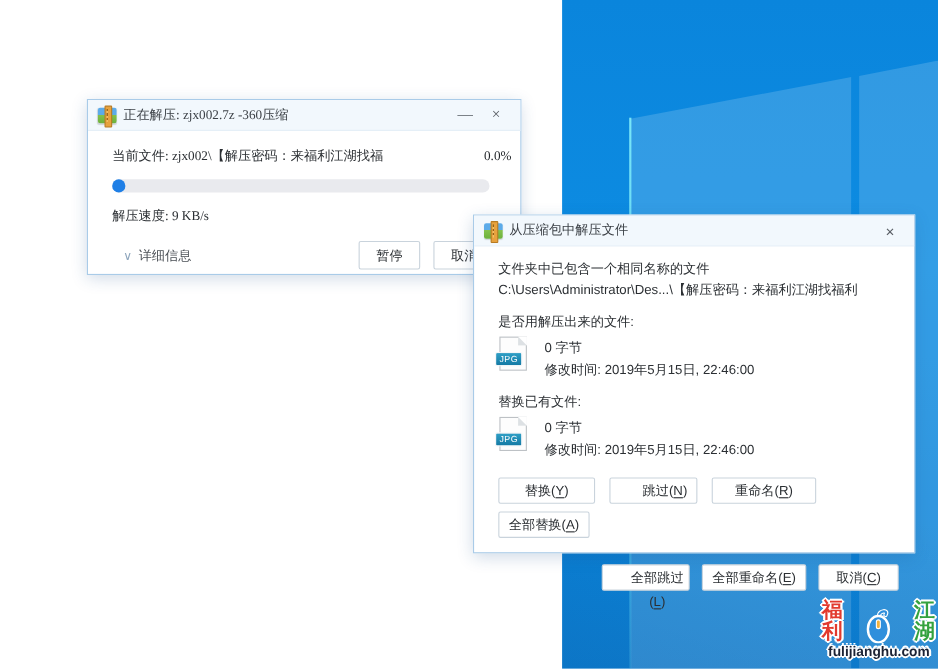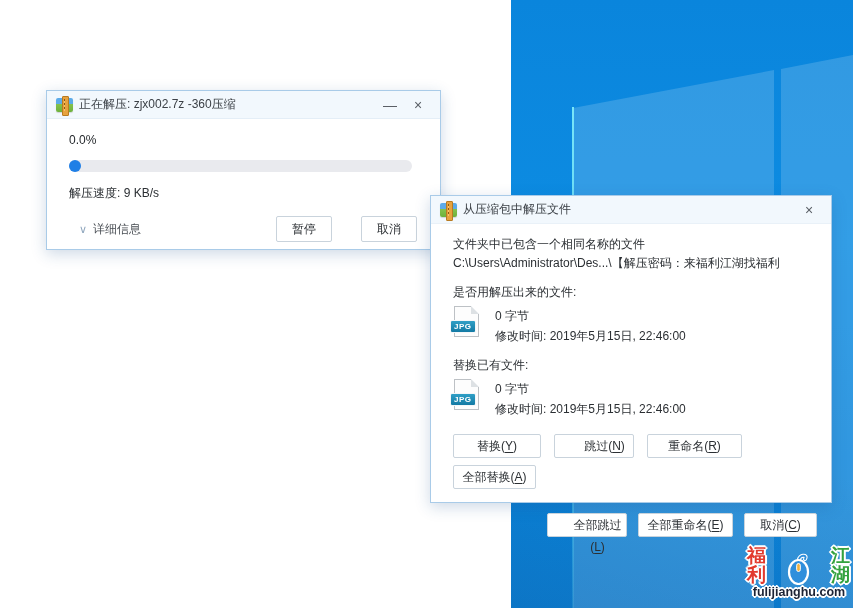--- a/index.html
+++ b/index.html
@@ -31,54 +31,54 @@
   
   .zip-icon { position:relative; width:17px; height:14px; border-radius:2px; flex:none;
               background:linear-gradient(180deg,#5cabe9 0%,#5cabe9 44%,#84c24d 44%,#6db13c 100%);
               box-shadow:0 1px 1px rgba(0,0,0,.15); }
   .zip-icon::before { content:""; position:absolute; left:6px; top:-2px; width:5px; height:18px;
               background:#e7a23e; border:1px solid #b87b22; border-radius:1px; }
   .zip-icon::after { content:""; position:absolute; left:8px; top:1px; width:1px; height:12px;
               background:repeating-linear-gradient(180deg,#8a5a14 0 2px,#f4c36a 2px 4px); }
 
   
-  #dlg1 { left:46px; top:90px; width:395px; height:160px; z-index:2; }
+  #dlg1 { left:79px; top:90px; width:395px; height:160px; z-index:2;font-family:Liberation Serif, serif; }
   .d1-row1 { display:flex; align-items:baseline; padding:14px 8px 0 22px; }
   .d1-row1 .cur { flex:1; white-space:nowrap; overflow:hidden; }
   .d1-row1 .pct { color:#1f2327; padding-right:0; }
   .progress-track { position:relative; margin:13px 28px 0 22px; height:12px;
                     border-radius:6px; background:#e9eaee; }
   .progress-dot { position:absolute; left:0; top:0; width:12px; height:12px;
                   border-radius:50%; background:#1f7fe6; }
   .speed { padding:13px 0 0 22px; }
   .d1-bottom { display:flex; align-items:center; margin-top:14px; padding:0 23px 0 32px; }
   .details-toggle { display:flex; align-items:center; gap:6px; color:#4a4f55; cursor:default; }
   .details-toggle .chev { color:#8fa6bd; font-size:11px; }
   .btn { background:#fff; border:1px solid #c9d3dc; border-radius:2px; color:#2b2f33;
          font-size:12px; text-align:center; font-family:inherit; }
   .btn u { text-underline-offset:2px; }
   .d1-bottom .btn { width:56px; height:26px; line-height:24px; }
   .d1-bottom .spacer { flex:1; }
-  .d1-bottom .btn + .btn { margin-left:29px; }
+  .d1-bottom .btn + .btn { margin-left:12px; }
 
   
   #dlg2 { left:430px; top:195px; width:402px; height:308px; z-index:3; }
   #dlg2 .titlebar { border-bottom:1px solid #e9f1f8; }
   .d2-body { padding:11px 20px 0 22px; }
   .msg { line-height:19px; white-space:nowrap; }
   .sec-heading { margin-top:10px; line-height:18px; }
   .file-row { display:flex; margin-top:5px; }
   .file-icon { position:relative; width:25px; height:31px; background:#fdfdfd;
                border:1px solid #bdc1c5; margin-left:1px; flex:none; }
   .file-icon::before { content:""; position:absolute; top:-1px; right:-1px;
                border-style:solid; border-width:0 8px 8px 0;
                border-color:#fff #fff #dde1e4 #dde1e4; }
   .jpg-badge { position:absolute; left:-5px; bottom:3px; padding:1px 3px;
                background:linear-gradient(180deg,#2f9fc6,#147aa4); color:#fff;
-               font-size:8px; font-weight:bold; letter-spacing:.5px;
+               font-size:8px; font-weight:normal; letter-spacing:.5px;
                border:1px solid #f4f6f8; border-radius:2px; }
   .file-meta { margin-left:16px; line-height:20px; }
   .d2-buttons { padding:0 0 0 22px; margin-top:15px; }
   .btn-row { display:flex; }
   .btn-row + .btn-row { margin-top:7px; }
   .d2-buttons .btn { height:24px; line-height:22px; }
   .w78{width:88px;} .w80{width:80px;padding-left:21px;} .w95{width:95px;} .w83{width:83px;} .w73{width:73px;}
   .g12{margin-left:13px;} .g11{margin-left:11px;margin-top:48px;}
 
   
@@ -121,20 +121,21 @@
 </div>
 
 <div class="dialog" id="dlg1">
   <div class="titlebar">
     <span class="zip-icon"></span>
     <span class="title">正在解压: zjx002.7z -360压缩</span>
     <span class="winbtn">—</span>
     <span class="winbtn">×</span>
   </div>
   <div class="d1-row1">
+    <span class="cur">当前文件: zjx002\【解压密码：来福利江湖找福</span>
     <span class="pct">0.0%</span>
   </div>
   <div class="progress-track">
     <div class="progress-dot"></div>
   </div>
   <div class="speed">解压速度: 9 KB/s</div>
   <div class="d1-bottom">
     <div class="details-toggle">
       <span class="chev">∨</span>
       <span>详细信息</span>

